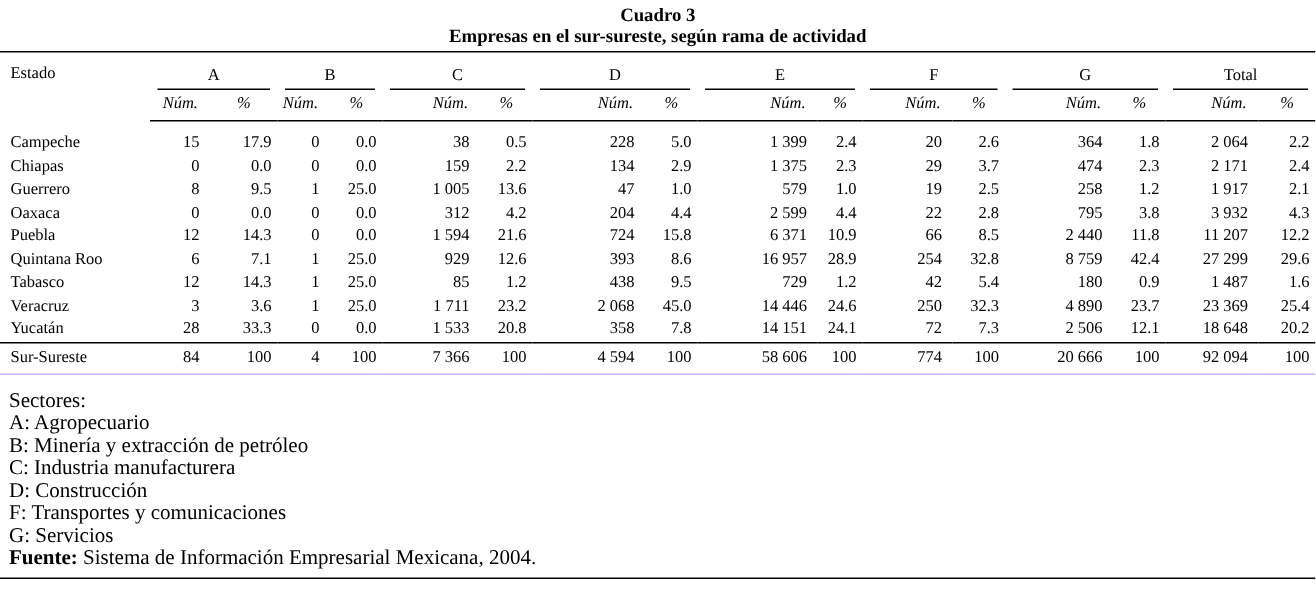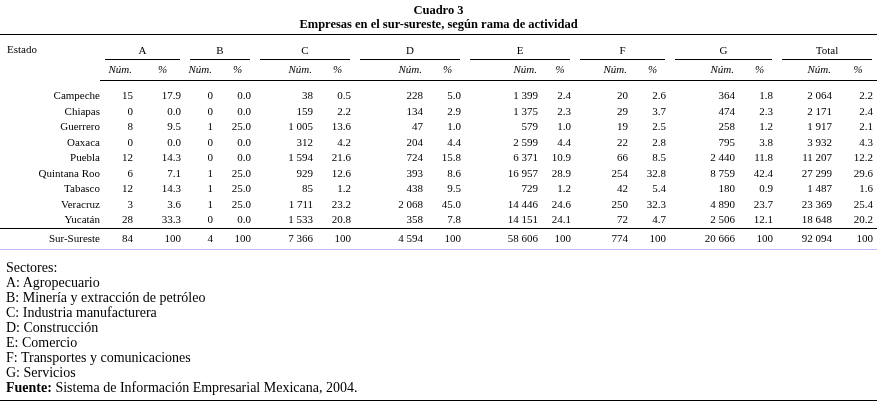--- a/index.html
+++ b/index.html
@@ -18,21 +18,21 @@
 
   th.estado-head { text-align: left; vertical-align: top; padding-left: 7px; padding-top: 8px; }
   th.group-head { vertical-align: top; padding-top: 8px; }
   .group-label { text-align: center; border-bottom: 1px solid #000; margin: 0 5px; padding-bottom: 2px; line-height: 14px; }
 
   tr.sub-row th { font-style: italic; border-bottom: 1px solid #000; padding-top: 2px; padding-bottom: 4px; line-height: 14px; }
   th.sub.num { text-align: right; padding-right: 8px; }
   th.sub.pct { text-align: center; }
 
   tbody td { line-height: 15.5px; }
-  td.estado { text-align: right; padding-left: 7px; }
+  td.estado { text-align: left; padding-left: 7px; }
   td.num { text-align: right; padding-right: 7px; }
   td.pct { text-align: right; padding-right: 4px; }
   tbody tr.first td { padding-top: 7px; }
   tr.total-row td { border-top: 1px solid #000; border-bottom: 1px solid #c4b5fd; padding-top: 2px; padding-bottom: 3px; }
 
   .footnotes { margin-top: 10px; font-size: 14px; line-height: 15px; padding-left: 6px; }
   .source-label { font-weight: bold; }
   .bottom-rule { border-bottom: 1px solid #000; margin-top: 5px; }
 </style>
 </head>
@@ -271,21 +271,21 @@
           <td class="pct">33.3</td>
           <td class="num">0</td>
           <td class="pct">0.0</td>
           <td class="num">1 533</td>
           <td class="pct">20.8</td>
           <td class="num">358</td>
           <td class="pct">7.8</td>
           <td class="num">14 151</td>
           <td class="pct">24.1</td>
           <td class="num">72</td>
-          <td class="pct">4.7</td>
+          <td class="pct">7.3</td>
           <td class="num">2 506</td>
           <td class="pct">12.1</td>
           <td class="num">18 648</td>
           <td class="pct">20.2</td>
         </tr>
         <tr class="total-row">
           <td class="estado">Sur-Sureste</td>
           <td class="num">84</td>
           <td class="pct">100</td>
           <td class="num">4</td>
@@ -306,21 +306,20 @@
       </tbody>
   </table>
 
   <div class="footnotes">
     <div>Sectores:</div>
     <div>
         <div class="foot-line">A: Agropecuario</div>
         <div class="foot-line">B: Minería y extracción de petróleo</div>
         <div class="foot-line">C: Industria manufacturera</div>
         <div class="foot-line">D: Construcción</div>
-        <div class="foot-line">E: Comercio</div>
         <div class="foot-line">F: Transportes y comunicaciones</div>
         <div class="foot-line">G: Servicios</div>
       </div>
     <div>
       <span class="source-label">Fuente:</span><span> Sistema de Información Empresarial Mexicana, 2004.</span>
     </div>
   </div>
 
   <div class="bottom-rule"></div>
 

